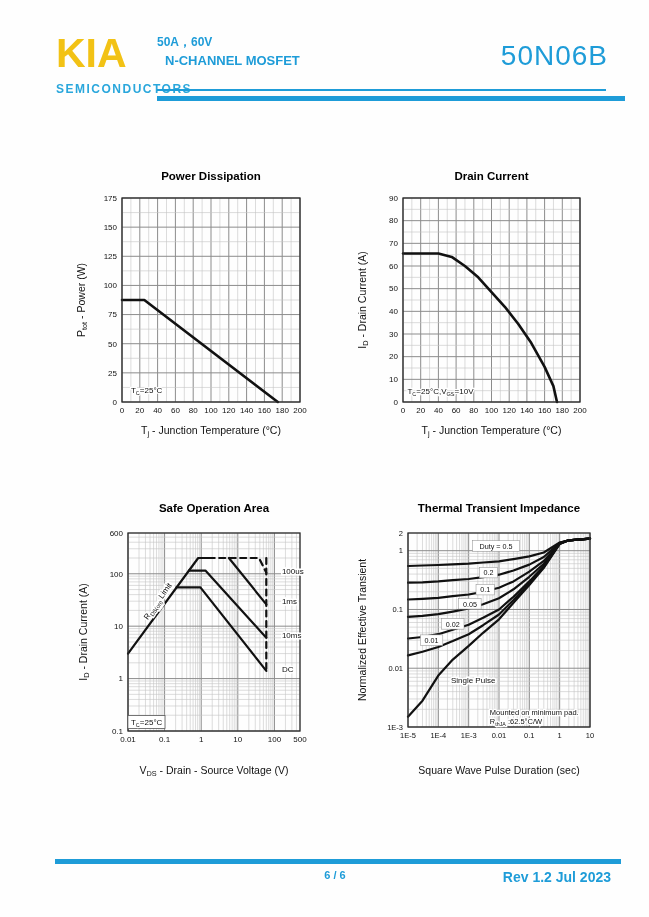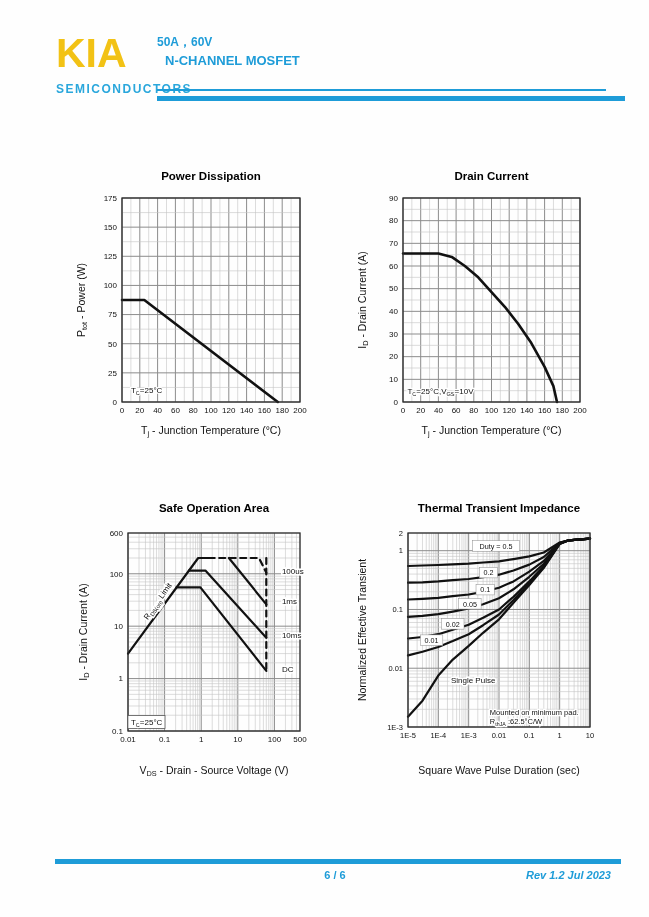--- a/index.html
+++ b/index.html
@@ -8,36 +8,37 @@
   .abs{position:absolute;}
   .kia-logo{left:56px;top:33px;font-size:41px;font-weight:800;color:#F2C215;letter-spacing:0;line-height:1;}
   .kia-sub{left:56px;top:82px;font-size:12px;font-weight:700;color:#2AA7DC;letter-spacing:1.5px;}
   .hdr-rating{left:157px;top:34px;font-size:12px;font-weight:700;color:#1E9CD8;}
   .hdr-type{left:157px;top:53px;font-size:13px;font-weight:700;color:#1E9CD8;margin-left:8px;}
   .part-number{right:41px;top:40px;font-size:28px;font-weight:500;color:#1E9CD8;letter-spacing:1px;}
   .rule-thin{left:157px;top:89px;width:449px;height:2px;background:#1E9CD8;}
   .rule-thick{left:157px;top:96px;width:468px;height:5px;background:#1E9CD8;}
   .footer-bar{left:55px;top:859px;width:566px;height:5px;background:#1E9CD8;}
   .footer-page{left:0;top:869px;width:670px;text-align:center;font-size:11px;font-weight:700;color:#1E9CD8;}
-  .footer-rev{right:38px;top:869px;font-size:11px;font-weight:700;color:#1E9CD8;font-style:italic;}
+  .footer-rev{right:38px;top:869px;font-size:14px;font-weight:700;color:#1E9CD8;}
   svg{position:absolute;font-family:"Liberation Sans",sans-serif;}
   #chart-power{left:55px;top:158px;}
   #chart-drain{left:340px;top:158px;}
   #chart-soa{left:55px;top:494px;}
   #chart-thermal{left:340px;top:494px;}
 </style>
 </head>
 <body>
 
 <div id="page">
 
   <div class="abs kia-logo">KIA</div>
   <div class="abs kia-sub">SEMICONDUCTORS</div>
   <div class="abs hdr-rating">50A，60V</div>
   <div class="abs hdr-type">N-CHANNEL MOSFET</div>
+  <div class="abs part-number">50N06B</div>
   <div class="abs rule-thin"></div>
   <div class="abs rule-thick"></div>
 
   <svg id="chart-power" width="280" height="292">
       <g>
         <line x1="67" y1="40" x2="67" y2="244" stroke="#8c8c8c" stroke-width="1"></line>
         <line x1="75.9" y1="40" x2="75.9" y2="244" stroke="#c4c4c4" stroke-width="0.6"></line>
         <line x1="84.8" y1="40" x2="84.8" y2="244" stroke="#8c8c8c" stroke-width="1"></line>
         <line x1="93.7" y1="40" x2="93.7" y2="244" stroke="#c4c4c4" stroke-width="0.6"></line>
         <line x1="102.6" y1="40" x2="102.6" y2="244" stroke="#8c8c8c" stroke-width="1"></line>

